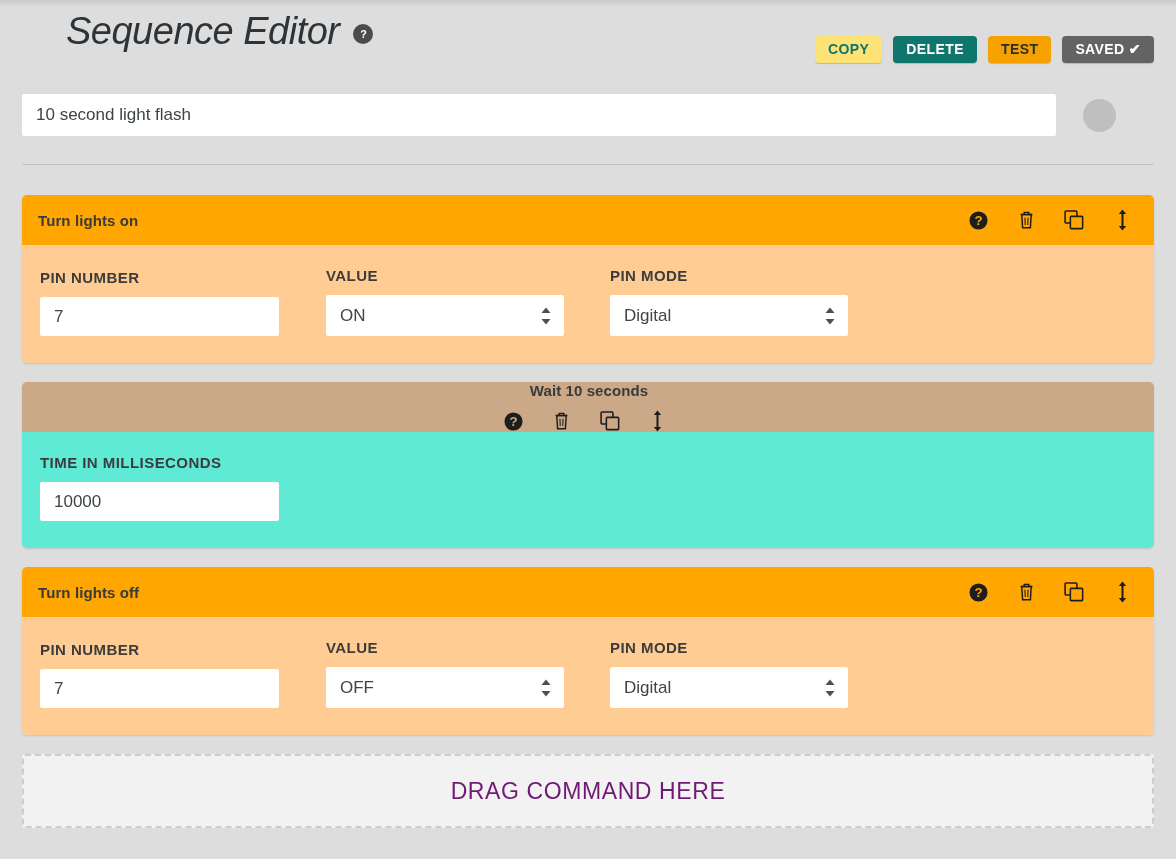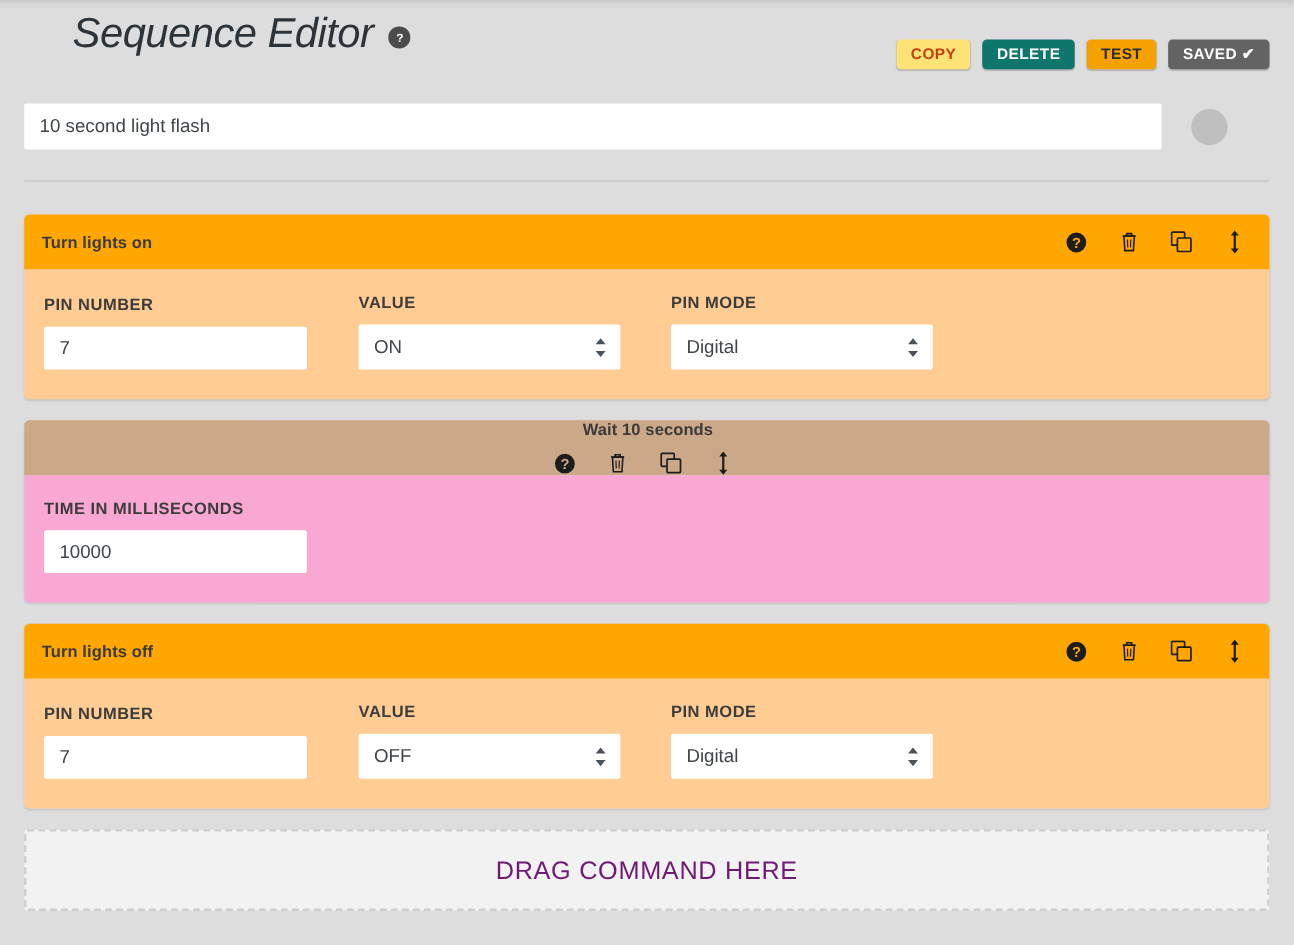--- a/index.html
+++ b/index.html
@@ -75,21 +75,21 @@
     font-family: "Liberation Sans", sans-serif;
     font-size: 14px;
     font-weight: bold;
     letter-spacing: 0.4px;
     padding: 6px 13px 7px 13px;
     cursor: pointer;
     line-height: 14px;
     box-shadow: 0 1px 1px rgba(0,0,0,0.18);
     white-space: nowrap;
   }
-  .btn-copy   { background: #fde275; color: #c2410c; }
+  .btn-copy   { background: #fde275; color: #0f766e; }
   .btn-delete { background: #0f766e; color: #ffffff; }
   .btn-test   { background: #f5a200; color: #2e2e2e; }
   .btn-saved  { background: #636363; color: #ffffff; }
 
   
   .name-row {
     display: flex;
     align-items: center;
     padding: 0 22px;
     margin-top: 16px;
@@ -223,21 +223,21 @@
   }
   .select-arrows svg { display: block; }
 
   .col-gap-1 { width: 47px; flex: 0 0 47px; }
   .col-gap-2 { width: 45px; flex: 0 0 45px; }
 
   
   .pin-head  { background: #ffa600; }
   .pin-body  { background: #ffcc93; }
   .wait-head { background: #cba888; flex-direction: column; }
-  .wait-body { background: #f9a8d4; }
+  .wait-body { background: #5eead4; }
 
   
   .dropzone {
     margin: 0 22px;
     height: 74px;
     border: 2px dashed #cdcdcd;
     border-radius: 3px;
     background: #f2f2f2;
     display: flex;
     align-items: center;

